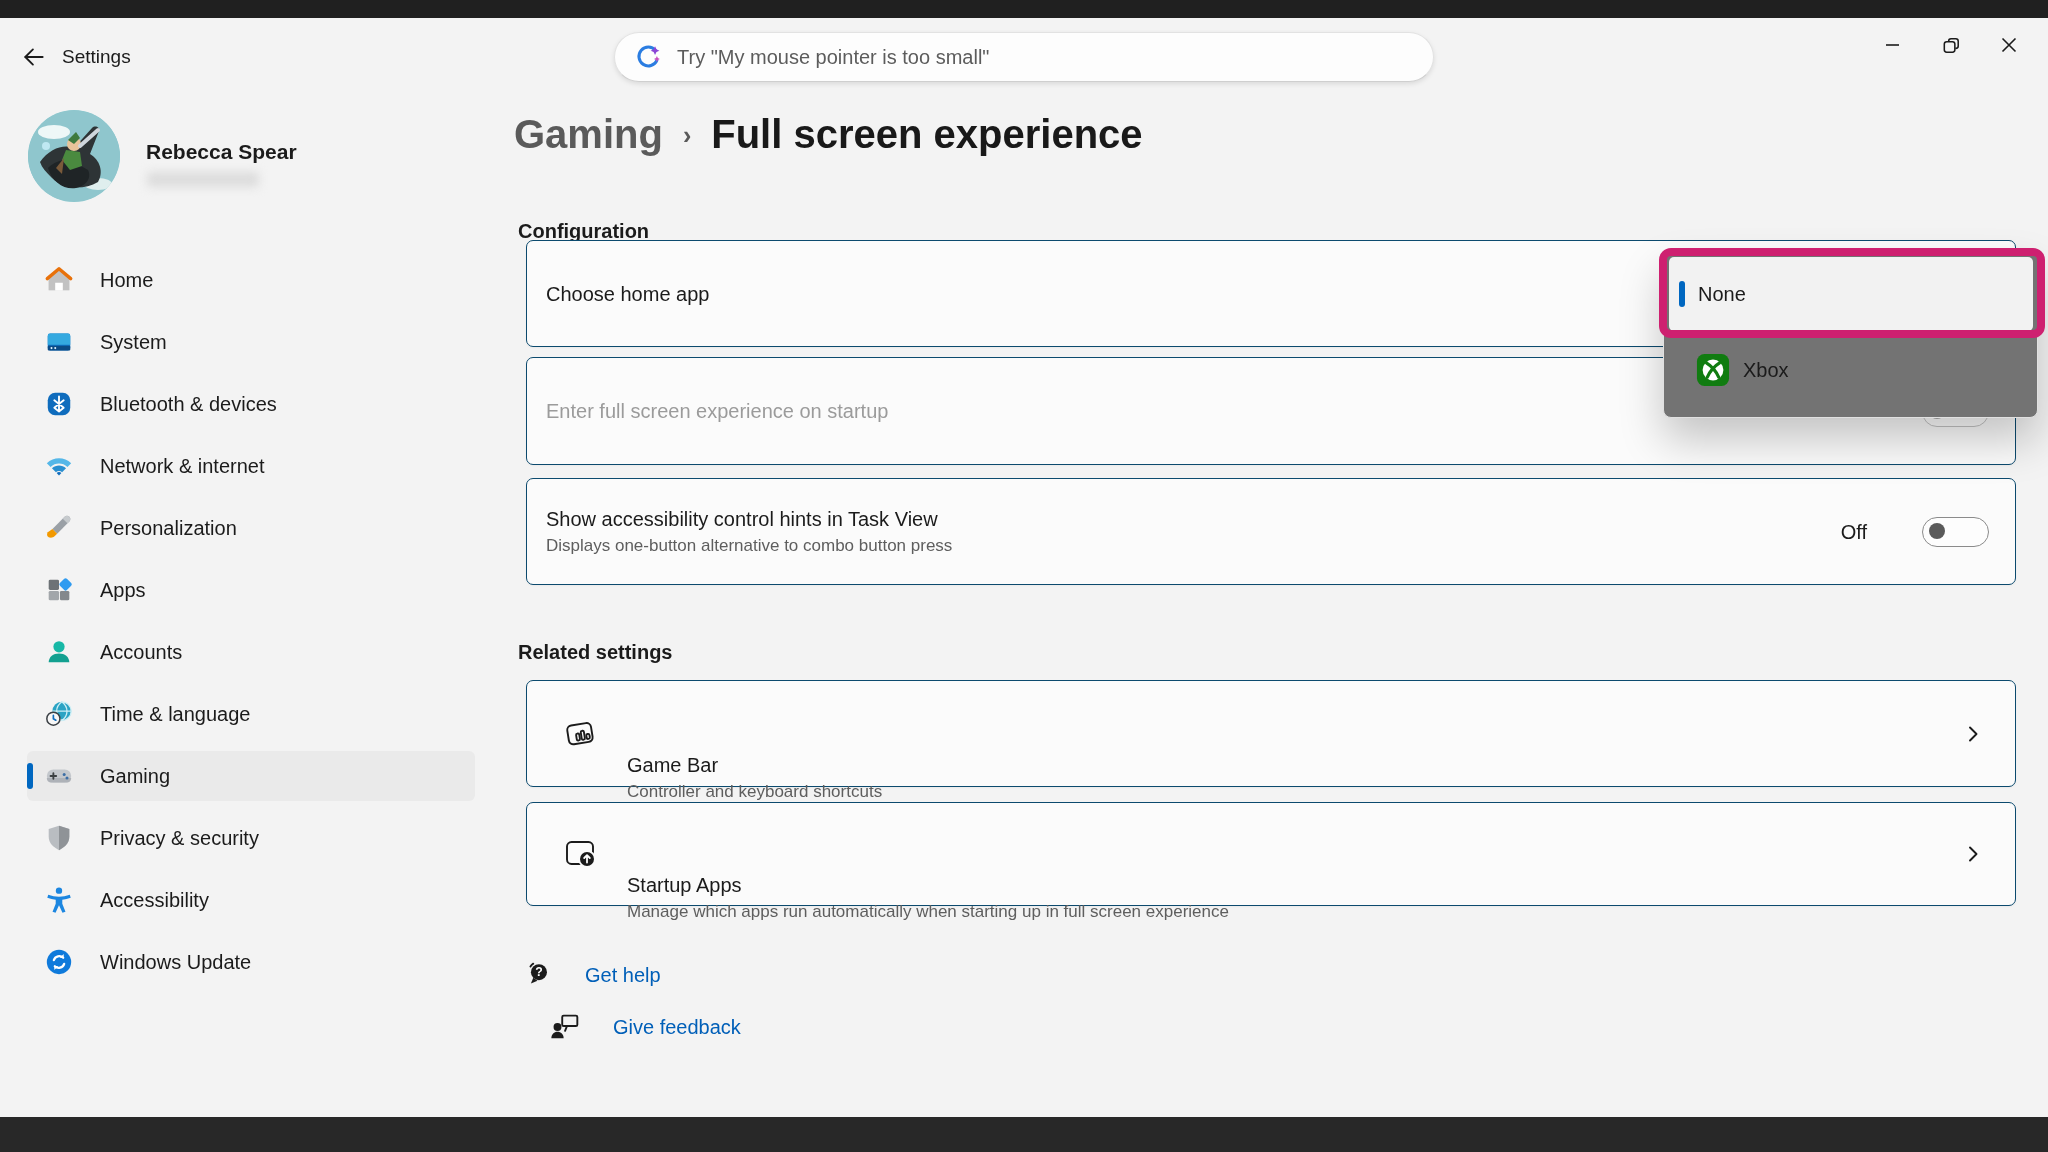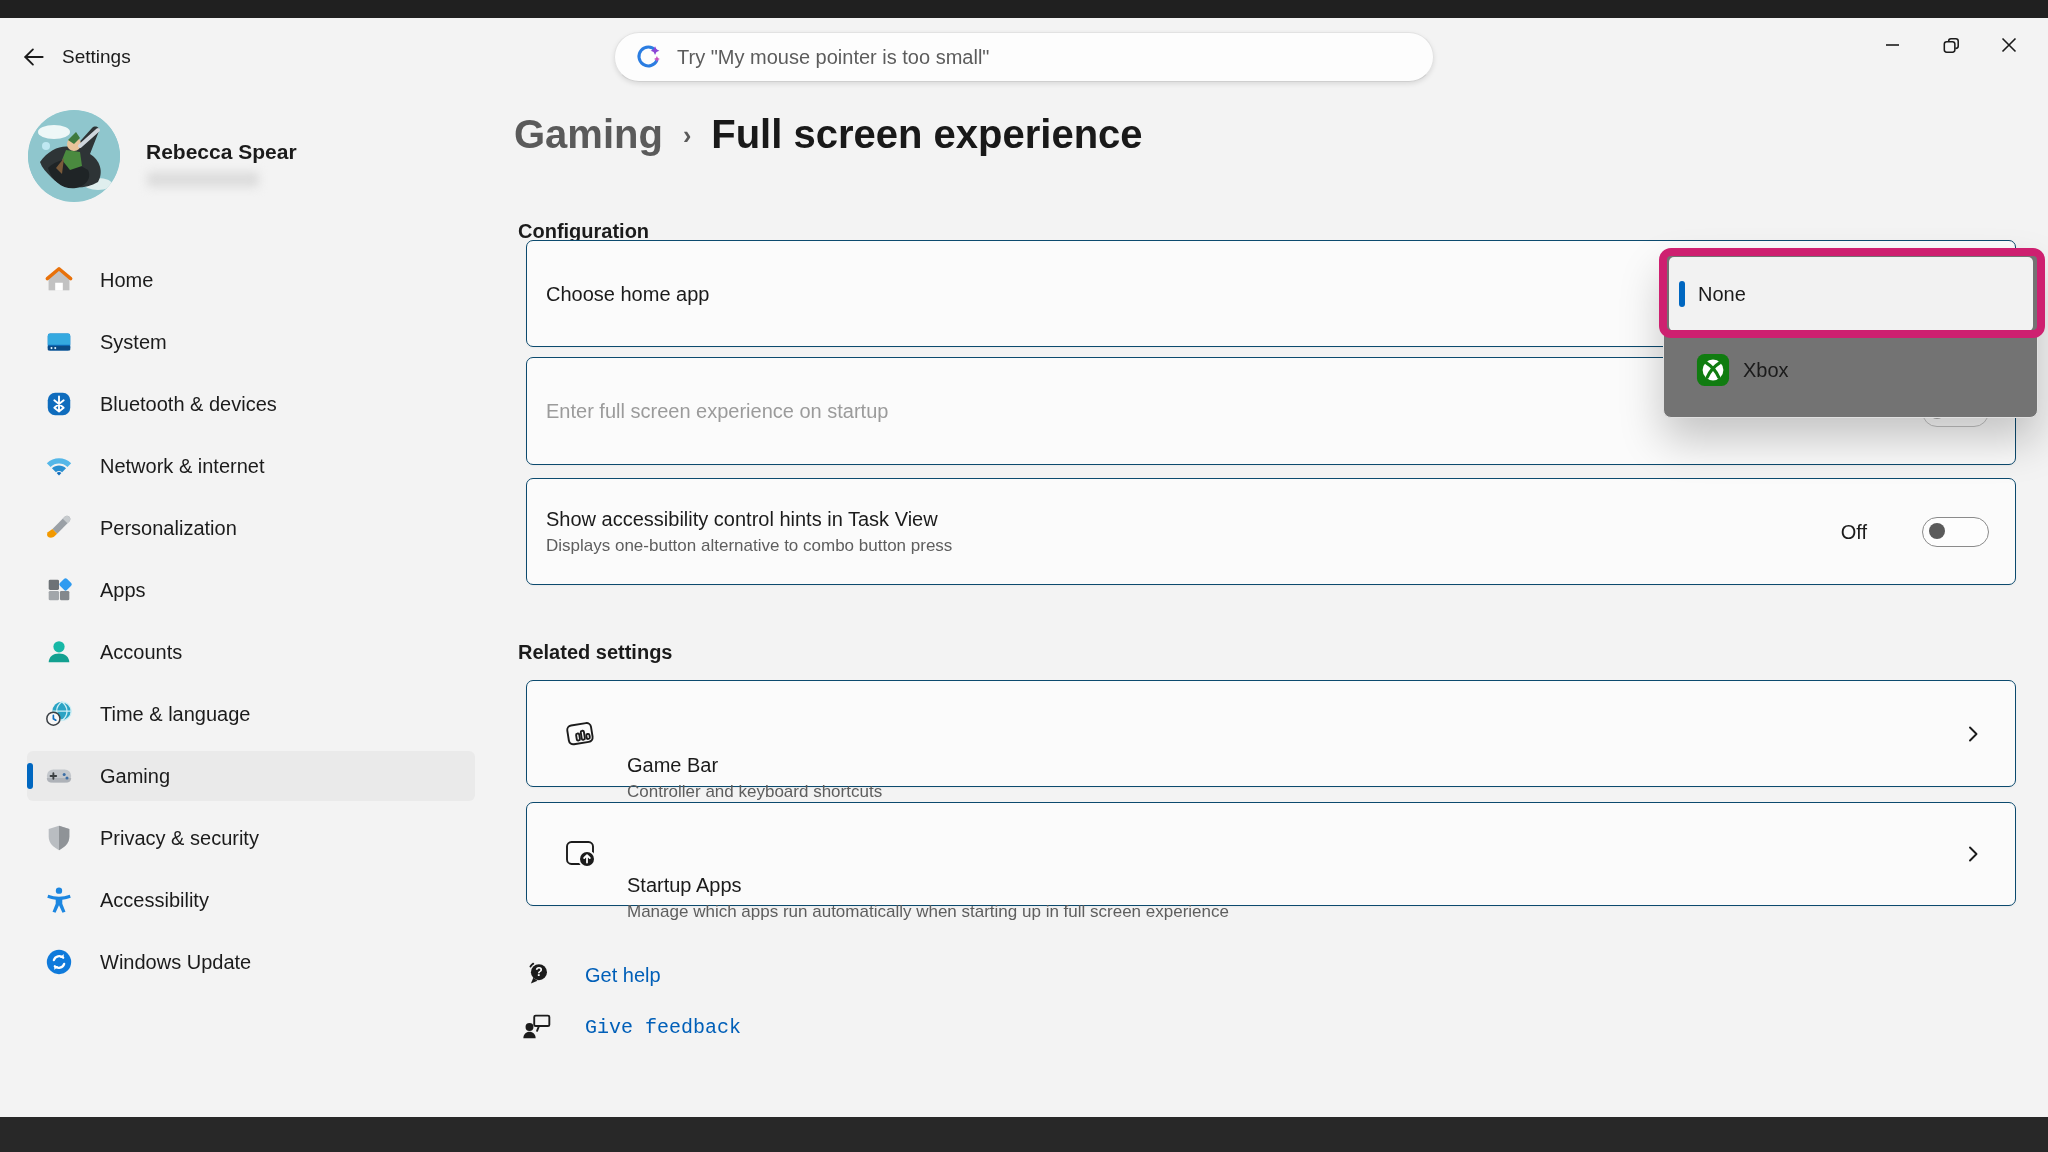--- a/index.html
+++ b/index.html
@@ -365,21 +365,21 @@
       <svg viewBox="0 0 36 36" width="34" height="34">
           <path d="M10 9a9 9 0 0 1 3-3" stroke="#1b1b1b" stroke-width="2" fill="none" stroke-linecap="round"></path>
           <circle cx="19" cy="15" r="8.5" fill="#1b1b1b"></circle>
           <path d="M13 21l-2.5 6 7-3z" fill="#1b1b1b"></path>
           <text x="19" y="19.5" font-size="13" font-weight="bold" fill="#fff" text-anchor="middle" font-family="Liberation Sans, sans-serif">?</text>
         </svg>
     </span>
     <a class="link-text">Get help</a>
   </div>
 
-  <div class="link-row" style="left:521px;top:1010px;font-family:Liberation Mono, monospace;">
+  <div class="link-row" style="left:549px;top:1010px;">
     <span>
       <svg viewBox="0 0 36 36" width="34" height="34">
           <rect x="14" y="6" width="16" height="11" rx="1.5" fill="none" stroke="#1b1b1b" stroke-width="2"></rect>
           <path d="M19 17l-2 5z" fill="none" stroke="#1b1b1b" stroke-width="2" stroke-linejoin="round"></path>
           <circle cx="9" cy="18" r="4.2" fill="#1b1b1b"></circle>
           <path d="M2.5 30c0-4.5 3-7 6.5-7s6.5 2.5 6.5 7z" fill="#1b1b1b"></path>
         </svg>
     </span>
     <a class="link-text">Give feedback</a>
   </div>

